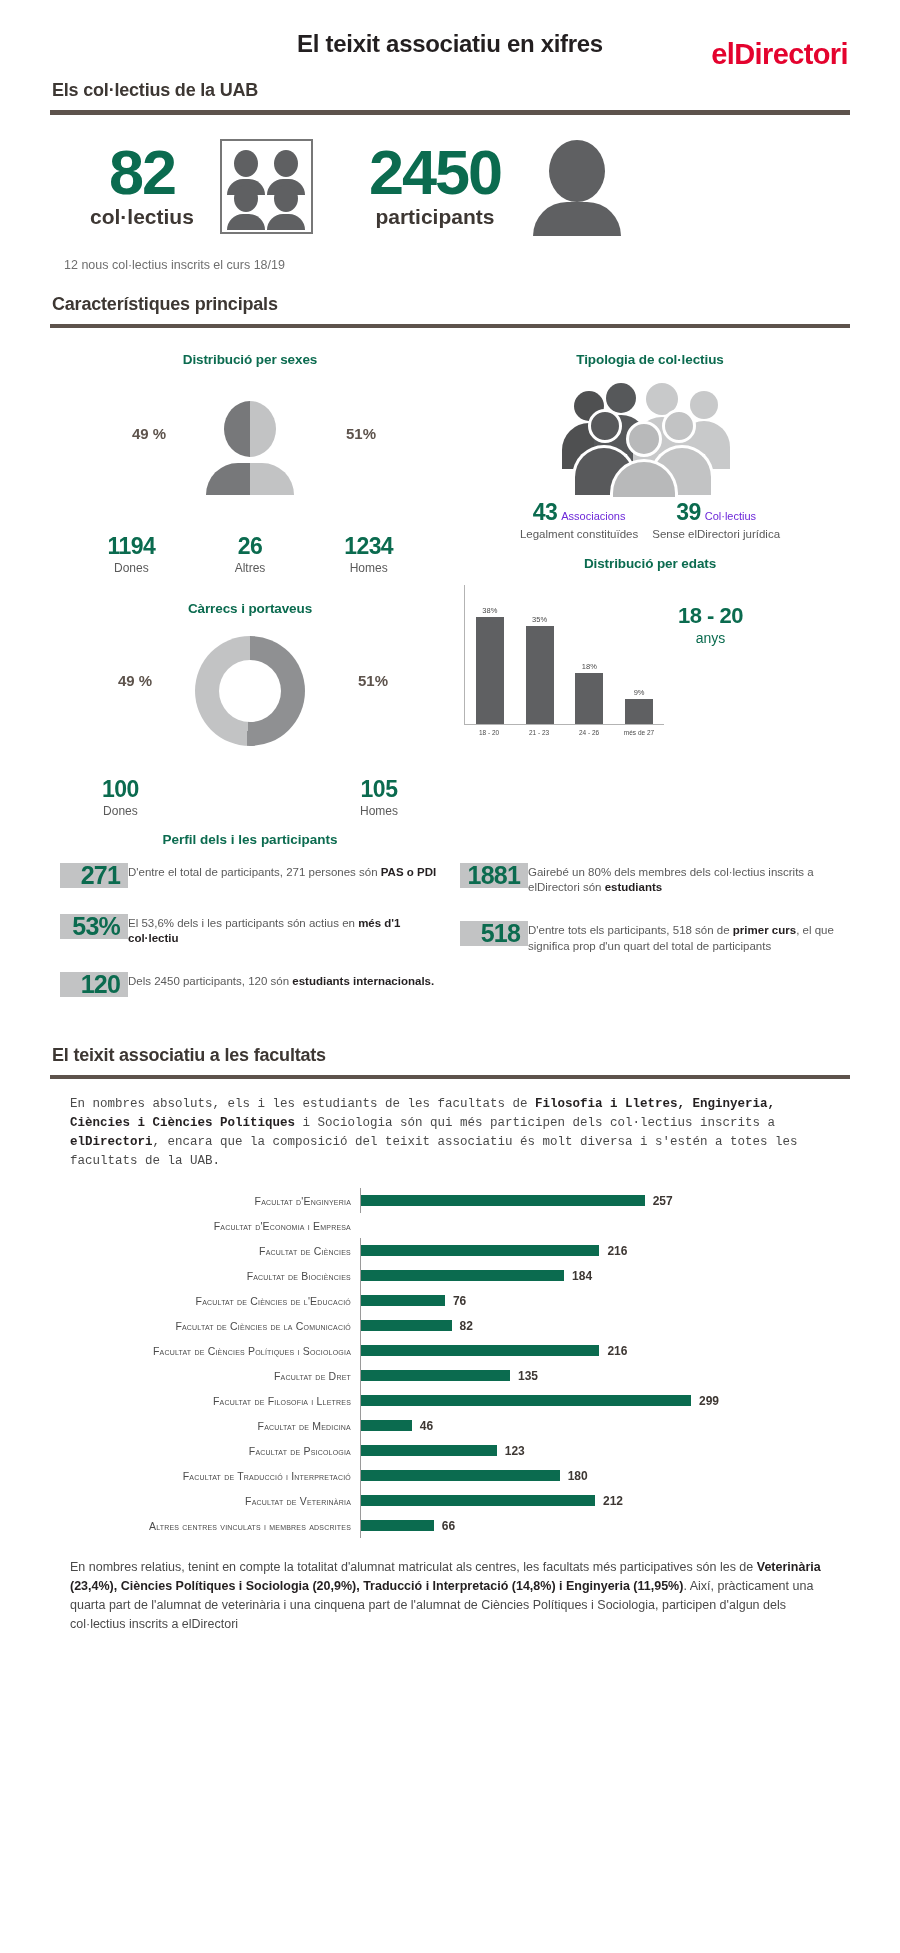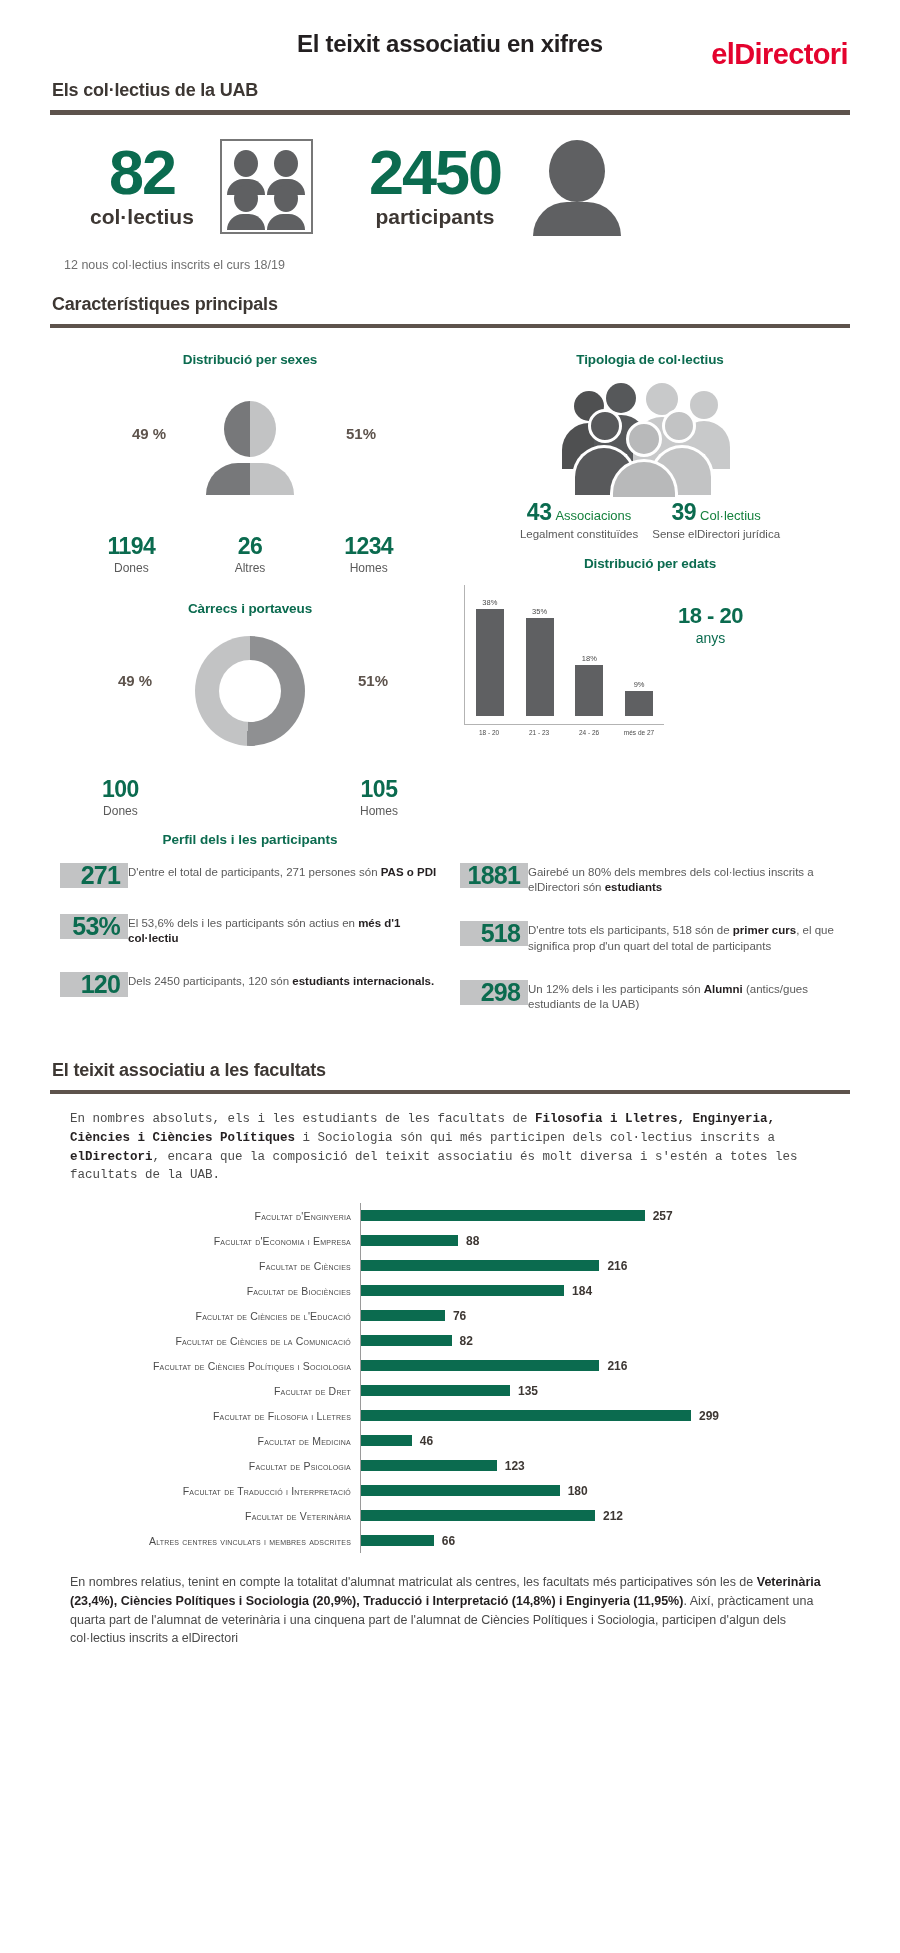--- a/index.html
+++ b/index.html
@@ -84,42 +84,42 @@
   .crowd { position: relative; height: 118px; margin-top: 12px; }
   .crowd-inner { position: absolute; left: 50%; transform: translateX(-50%); top: 4px;
                  width: 200px; height: 112px; }
   .cp { position: absolute; }
   .cp .h { position: absolute; border-radius: 50%; }
   .cp .b { position: absolute; border-radius: 50% 50% 0 0; }
   .typo-row { display: flex; justify-content: center; gap: 14px; margin-top: 2px; }
   .typo-item { text-align: center; }
   .typo-top { white-space: nowrap; }
   .typo-num { font-size: 23px; font-weight: bold; color: #0b6b4f; letter-spacing: -0.5px; }
-  .typo-word { font-size: 13px; color: #15803d; margin-left: 4px; }
+  .typo-word { font-size: 11px; color: #6d28d9; margin-left: 4px; }
   .typo-sub { font-size: 11.5px; color: #5a5a5a; margin-top: 2px; }
 
   
   .donut-widget { position: relative; height: 128px; margin-top: 12px; }
   .donut { position: absolute; left: 50%; transform: translateX(-50%); top: 8px;
            width: 110px; height: 110px; border-radius: 50%; }
   .donut-hole { position: absolute; left: 50%; top: 50%; transform: translate(-50%,-50%);
                 width: 62px; height: 62px; border-radius: 50%; background: #fff; }
   .dn-left, .dn-right { position: absolute; top: 44px; font-size: 15px; font-weight: bold; color: #5d534c; }
   .dn-left { left: 62px; }
   .dn-right { right: 56px; }
   .duo { display: flex; justify-content: space-between; margin-top: 4px; padding: 0 46px; }
   .duo-item { text-align: center; margin-top: 16px; }
   .duo-num { font-size: 23px; font-weight: bold; color: #0b6b4f; letter-spacing: -0.5px; }
   .duo-lab { font-size: 12px; color: #5a5a5a; margin-top: 1px; }
 
   
   .agechart { position: relative; height: 160px; margin-top: 14px; display: flex; }
   .ac-plot { position: relative; width: 200px; height: 140px; margin-left: 8px;
              border-left: 1px solid #b3b3b3; border-bottom: 1px solid #b3b3b3; }
-  .ac-bars { position: absolute; left: 0; right: 0; bottom: 8px; height: 125px;
+  .ac-bars { position: absolute; left: 0; right: 0; bottom: 0; height: 125px;
              display: flex; align-items: flex-start; }
   .ac-slot { flex: 1; display: flex; flex-direction: column; align-items: center; justify-content: flex-end;
              height: 100%; position: relative; }
   .ac-bar { width: 28px; background: #5f6062; }
   .ac-val { font-size: 7.5px; color: #4a4a4a; margin-bottom: 2px; }
   .ac-ticks { display: flex; margin-left: 8px; width: 200px; }
   .ac-tick { flex: 1; text-align: center; font-size: 6.5px; color: #4a4a4a; padding-top: 4px; }
   .ac-side { margin-left: 14px; padding-top: 18px; }
   .ac-big { font-size: 22px; font-weight: bold; color: #0b6b4f; letter-spacing: -0.5px; }
   .ac-sub { font-size: 14px; color: #0b6b4f; text-align: center; margin-top: 1px; }
@@ -364,24 +364,20 @@
       <div class="perfil-head" style="visibility:hidden">&nbsp;</div>
       <div id="perfil-right-rows">
           <div class="pf-row">
             <div class="pf-num r">1881</div>
             <div class="pf-txt"><span>Gairebé un 80% dels membres dels col·lectius inscrits a elDirectori són </span><b>estudiants</b><span></span></div>
           </div>
           <div class="pf-row">
             <div class="pf-num r">518</div>
             <div class="pf-txt"><span>D'entre tots els participants, 518 són de </span><b>primer curs</b><span>, el que significa prop d'un quart del total de participants</span></div>
           </div>
-          <div class="pf-row">
-            <div class="pf-num r">298</div>
-            <div class="pf-txt"><span>Un 12% dels i les participants són </span><b>Alumni</b><span> (antics/gues estudiants de la UAB)</span></div>
-          </div>
         </div>
     </div>
   </div>
 
   <div class="section-head">El teixit associatiu a les facultats</div>
   <div class="rule thin"></div>
 
   <div class="intro-text">
     <span>En nombres absoluts, els i les estudiants de les facultats de </span><b>Filosofia i Lletres, Enginyeria, Ciències i Ciències Polítiques</b><span> i Sociologia són qui més participen dels col·lectius inscrits a </span><b>elDirectori</b><span>, encara que la composició del teixit associatiu és molt diversa i s'estén a totes les facultats de la UAB.</span>
   </div>
@@ -389,24 +385,20 @@
   <div class="fac-chart" id="fac-chart">
       <div class="fac-row">
         <div class="fac-label">Facultat d'Enginyeria</div>
         <div class="fac-barwrap">
           <div class="fac-bar" style="width: 283.645px; background: rgb(11, 107, 79);"></div>
           <div class="fac-val">257</div>
         </div>
       </div>
       <div class="fac-row">
         <div class="fac-label">Facultat d'Economia i Empresa</div>
-        <div class="fac-barwrap">
-          <div class="fac-bar" style="width: 97.1237px; background: rgb(11, 107, 79);"></div>
-          <div class="fac-val">88</div>
-        </div>
       </div>
       <div class="fac-row">
         <div class="fac-label">Facultat de Ciències</div>
         <div class="fac-barwrap">
           <div class="fac-bar" style="width: 238.395px; background: rgb(11, 107, 79);"></div>
           <div class="fac-val">216</div>
         </div>
       </div>
       <div class="fac-row">
         <div class="fac-label">Facultat de Biociències</div>

